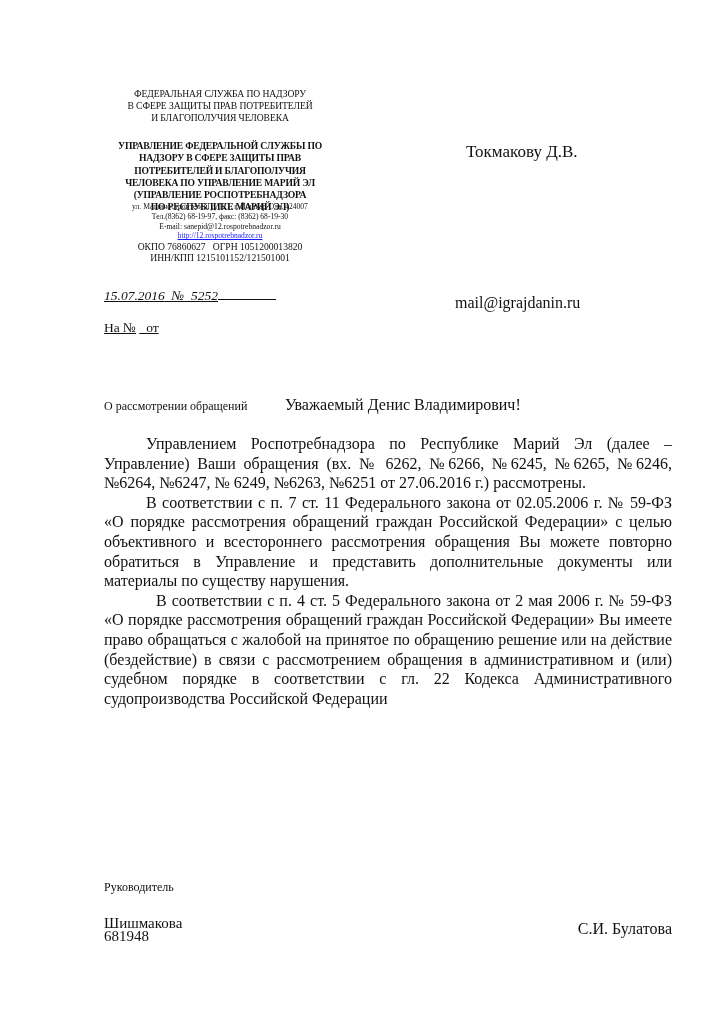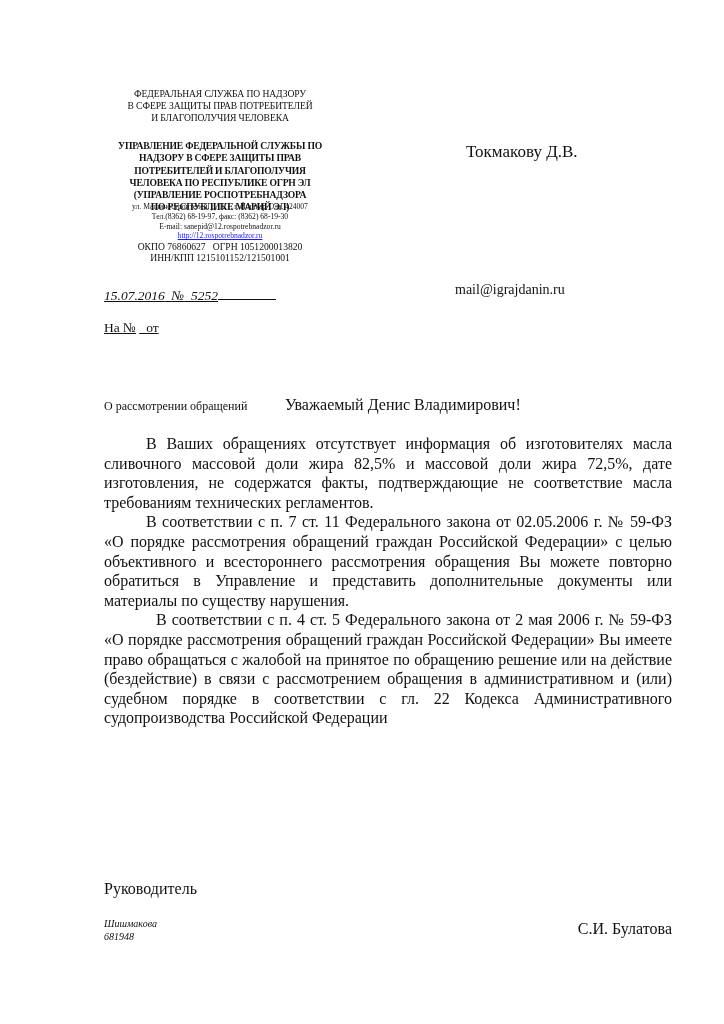--- a/index.html
+++ b/index.html
@@ -15,45 +15,45 @@
   .lh-contacts .big { font-size: 9.6px; line-height: 11px; }
   .lh-link { color: #1a1aff; text-decoration: underline; }
 
   .ref-line { left: 104px; top: 287px; font-size: 13.5px; font-style: italic; }
   .ref-line span { text-decoration: underline; }
   .ref-line .blank { display: inline-block; width: 58px; border-bottom: 1px solid #111; height: 12px; vertical-align: baseline; }
   .onno { left: 104px; top: 320px; font-size: 13.5px; }
   .onno span { text-decoration: underline; }
 
   .addressee { left: 466px; top: 142px; font-size: 17px; }
-  .email { left: 455px; top: 282px; font-size: 14px; }
+  .email { left: 455px; top: 294px; font-size: 16px; }
 
   .subject { left: 104px; top: 355px; font-size: 12px; margin-top: 44px; }
 
   .body { left: 104px; top: 434px; width: 568px; font-size: 16px; line-height: 19.6px; text-align: justify; }
   .body p { margin: 0; text-indent: 42px; }
 
-  .sign-title { left: 104px; top: 880px; font-size: 16px; }
+  .sign-title { left: 104px; top: 880px; font-size: 12px; }
   .sign-name { right: 52px; top: 920px; font-size: 16px; }
-  .executor { left: 104px; top: 917px; font-size: 10px; line-height: 13px; font-style: italic; }
+  .executor { left: 104px; top: 917px; font-size: 15px; line-height: 13px; }
 </style>
 </head>
 <body>
 
 <div class="abs lh lh-agency">
   <div>ФЕДЕРАЛЬНАЯ СЛУЖБА ПО НАДЗОРУ</div>
   <div>В СФЕРЕ ЗАЩИТЫ ПРАВ ПОТРЕБИТЕЛЕЙ</div>
   <div>И БЛАГОПОЛУЧИЯ ЧЕЛОВЕКА</div>
 </div>
 
 <div class="abs lh lh-dept">
   <div>УПРАВЛЕНИЕ ФЕДЕРАЛЬНОЙ СЛУЖБЫ ПО</div>
   <div>НАДЗОРУ В СФЕРЕ ЗАЩИТЫ ПРАВ</div>
   <div>ПОТРЕБИТЕЛЕЙ И БЛАГОПОЛУЧИЯ</div>
-  <div>ЧЕЛОВЕКА ПО РЕСПУБЛИКЕ ОГРН ЭЛ</div>
+  <div>ЧЕЛОВЕКА ПО УПРАВЛЕНИЕ МАРИЙ ЭЛ</div>
   <div>(УПРАВЛЕНИЕ РОСПОТРЕБНАДЗОРА</div>
   <div>ПО РЕСПУБЛИКЕ МАРИЙ ЭЛ)</div>
 </div>
 
 <div class="abs lh lh-contacts">
   <div>ул. Машиностроителей, д. 121, г. Йошкар-Ола, 424007</div>
   <div>Тел.(8362) 68-19-97, факс: (8362) 68-19-30</div>
   <div>E-mail: sanepid@12.rospotrebnadzor.ru</div>
   <div><a class="lh-link">http://12.rospotrebnadzor.ru</a></div>
   <div class="big" style="white-space:pre;">ОКПО 76860627   ОГРН 1051200013820</div>
@@ -68,21 +68,21 @@
 </div>
 
 <div class="abs addressee">Токмакову Д.В.</div>
 <div class="abs email">mail@igrajdanin.ru</div>
 
 <div class="abs subject">О рассмотрении обращений</div>
 
 <div class="abs" style="left:285px; top:396px; font-size:16px;">Уважаемый Денис Владимирович!</div>
 
 <div class="abs body">
-  <p style="text-indent:42px;">В Ваших обращениях отсутствует информация об изготовителях масла сливочного массовой доли жира 82,5% и массовой доли жира 72,5%, дате изготовления, не содержатся факты, подтверждающие не соответствие масла требованиям технических регламентов.</p>
+  <p>Управлением Роспотребнадзора по Республике Марий Эл (далее – Управление) Ваши обращения (вх. № 6262, №6266, №6245, №6265, №6246, №6264, №6247, № 6249, №6263, №6251 от 27.06.2016 г.) рассмотрены.</p>
   <p>В соответствии с п. 7 ст. 11 Федерального закона от 02.05.2006 г. № 59-ФЗ «О порядке рассмотрения обращений граждан Российской Федерации» с целью объективного и всестороннего рассмотрения обращения Вы можете повторно обратиться в Управление и представить дополнительные документы или материалы по существу нарушения.</p>
   <p style="text-indent:52px;">В соответствии с п. 4 ст. 5 Федерального закона от 2 мая 2006 г. № 59-ФЗ «О порядке рассмотрения обращений граждан Российской Федерации» Вы имеете право обращаться с жалобой на принятое по обращению решение или на действие (бездействие) в связи с рассмотрением обращения в административном и (или) судебном порядке в соответствии с гл. 22 Кодекса Административного судопроизводства Российской Федерации</p>
 </div>
 
 <div class="abs sign-title">Руководитель</div>
 <div class="abs sign-name">С.И. Булатова</div>
 
 <div class="abs executor">
   <div>Шишмакова</div>
   <div>681948</div>

